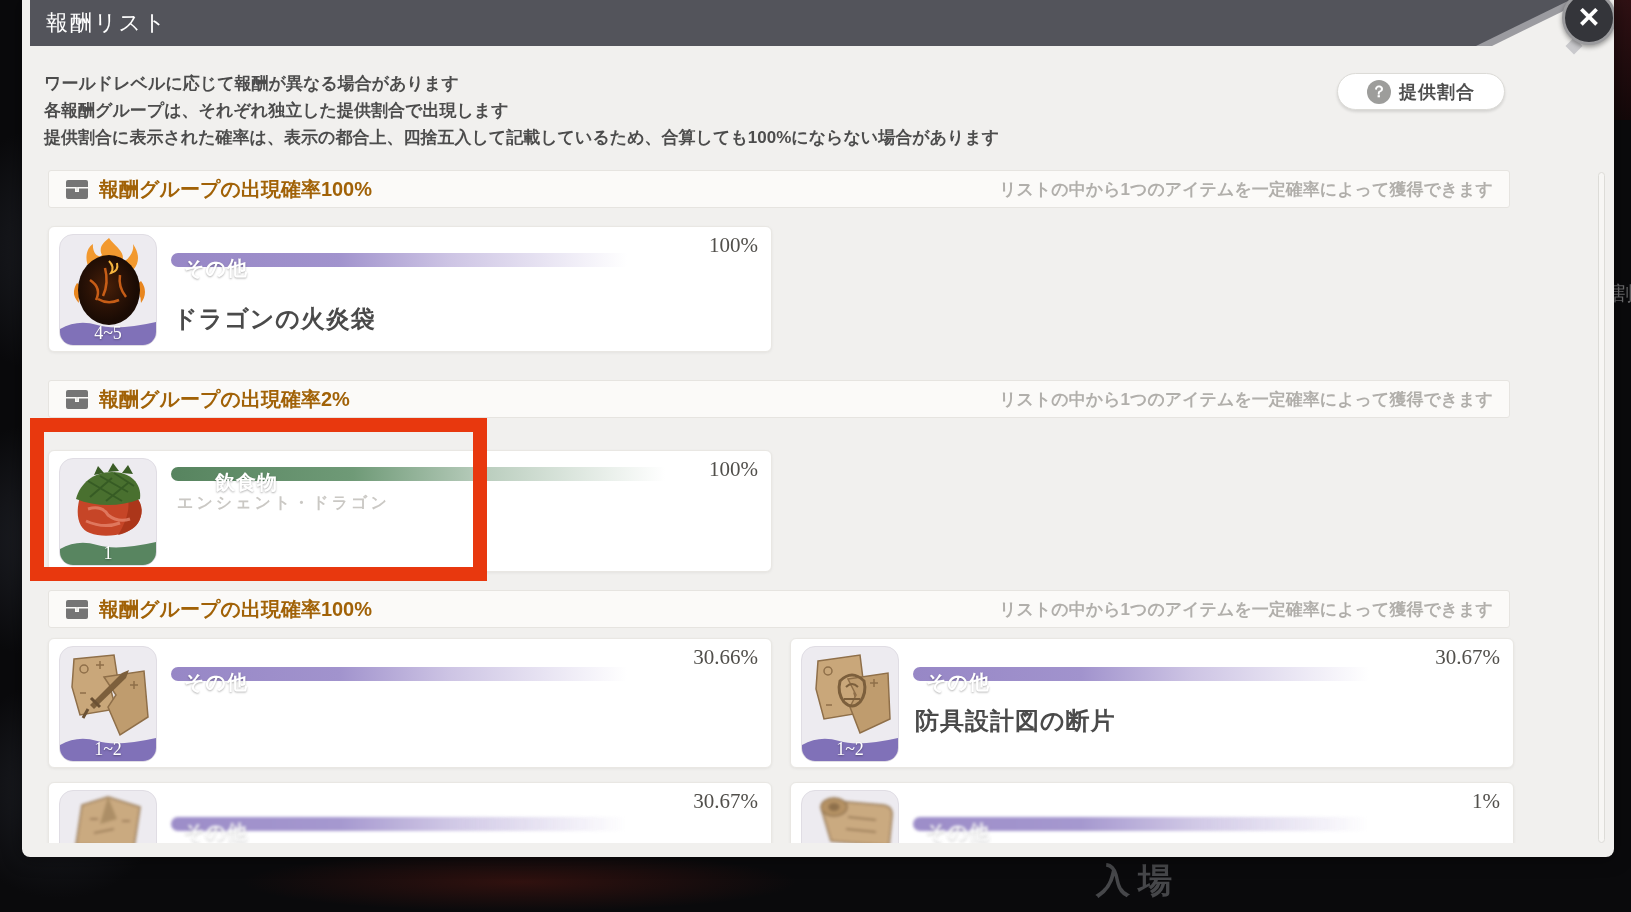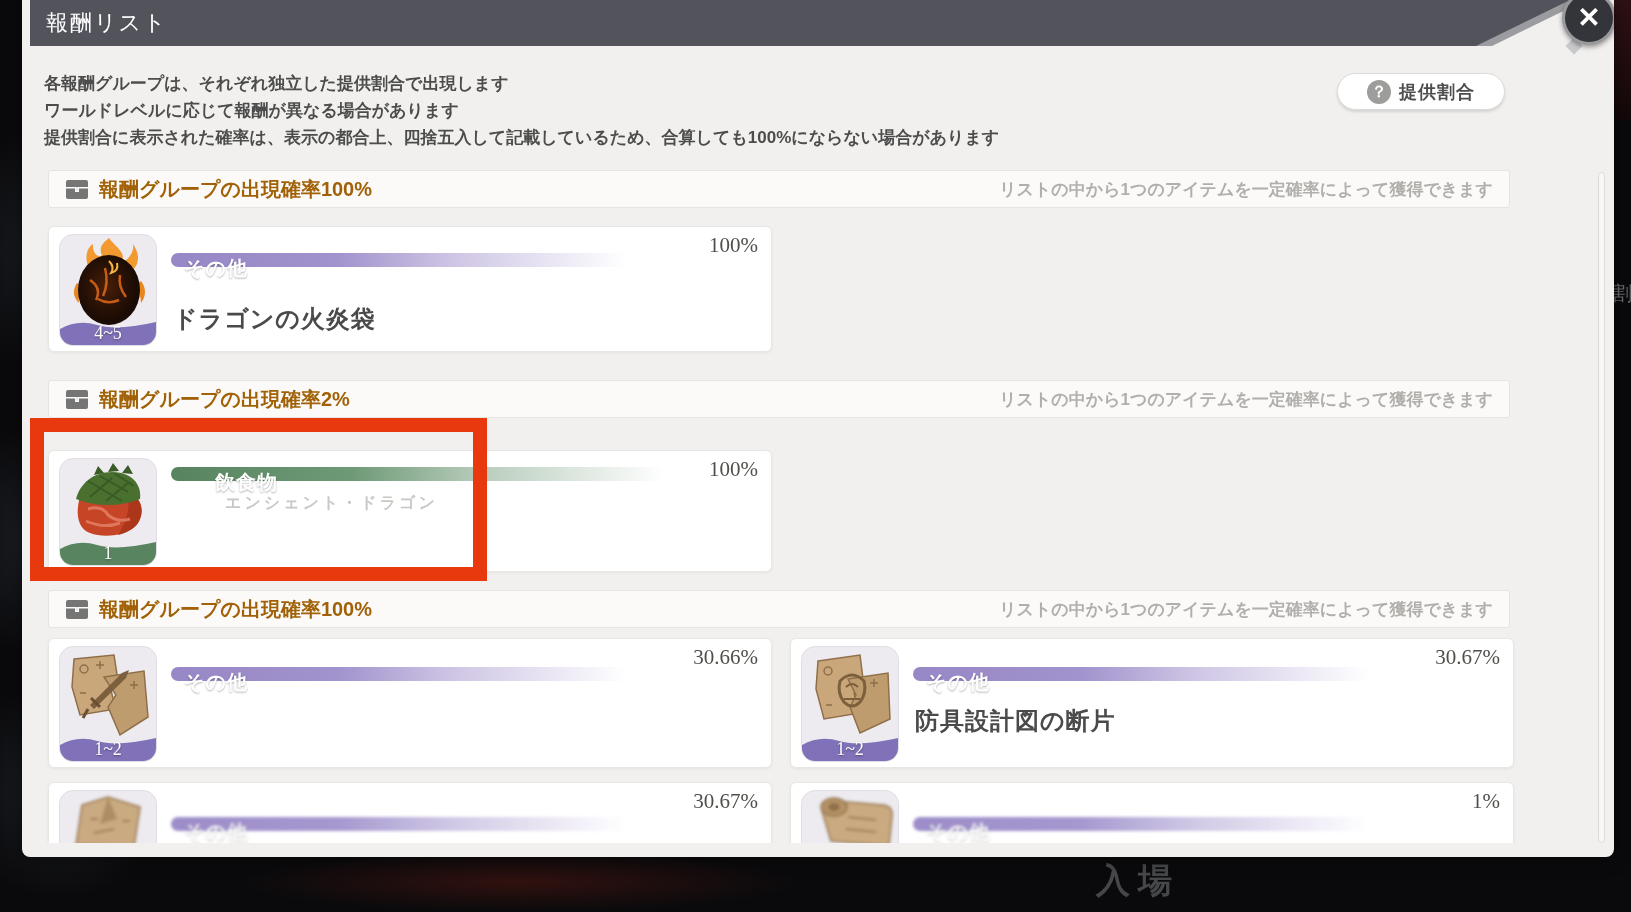--- a/index.html
+++ b/index.html
@@ -62,21 +62,21 @@
   .band svg{position:absolute;left:0;bottom:0;width:100%;height:100%;}
   .count{position:absolute;left:0;right:0;bottom:1px;text-align:center;color:#fff;
         font-family:"Liberation Serif",serif;font-size:18px;text-shadow:0 1px 2px rgba(0,0,0,.35);}
   .tag{position:absolute;left:122px;height:14px;line-height:30px;padding-left:13px;
         border-radius:8px 0 0 8px;color:#fff;font-size:20px;font-weight:700;letter-spacing:1px;
         text-shadow:0 1px 2px rgba(0,0,0,.3);}
   .tag-purple{width:480px;background:linear-gradient(90deg,#9787c6 0%,#a193cd 35%,#cdc4e4 58%,rgba(230,225,242,0) 95%);}
   .tag-green{width:520px;background:linear-gradient(90deg,#57845f 0%,#6f9a77 35%,#b9cdbd 60%,rgba(220,230,222,0) 95%);padding-left:44px;}
   .iname{position:absolute;left:124px;font-size:24px;font-weight:700;color:#4a4a4a;letter-spacing:1px;}
   .ruby{position:absolute;left:128px;font-size:16px;font-weight:700;color:#cac8c4;
-        letter-spacing:3px;text-shadow:0 1px 1px #fff,0 -1px 1px #fff;margin-left:48px;}
+        letter-spacing:3px;text-shadow:0 1px 1px #fff,0 -1px 1px #fff;}
   .spread{letter-spacing:11px;}
   .fuzzy{filter:blur(1.4px);opacity:.95;}
 
   .redbox{position:absolute;left:8px;top:258px;width:457px;height:163px;
         border:14px solid #e8380e;z-index:5;}
   .wave-purple{fill:#8071b8;}
   .wave-green{fill:#588560;}
 </style>
 </head>
 <body>
@@ -94,22 +94,22 @@
     <div class="tb-accent"></div>
     <div class="titlebar">
       <span class="title">報酬リスト</span>
     </div>
     <div class="close-tail"></div>
     <button class="close">
       <span>✕</span>
     </button>
 
     <div class="notes">
+      <div>ワールドレベルに応じて報酬が異なる場合があります</div>
       <div>各報酬グループは、それぞれ独立した提供割合で出現します</div>
-      <div>ワールドレベルに応じて報酬が異なる場合があります</div>
       <div>提供割合に表示された確率は、表示の都合上、四捨五入して記載しているため、合算しても100%にならない場合があります</div>
     </div>
 
     <button class="rate-btn">
       <span class="q">？</span>
       <span class="lbl">提供割合</span>
     </button>
 
     <div class="scroll">
 

